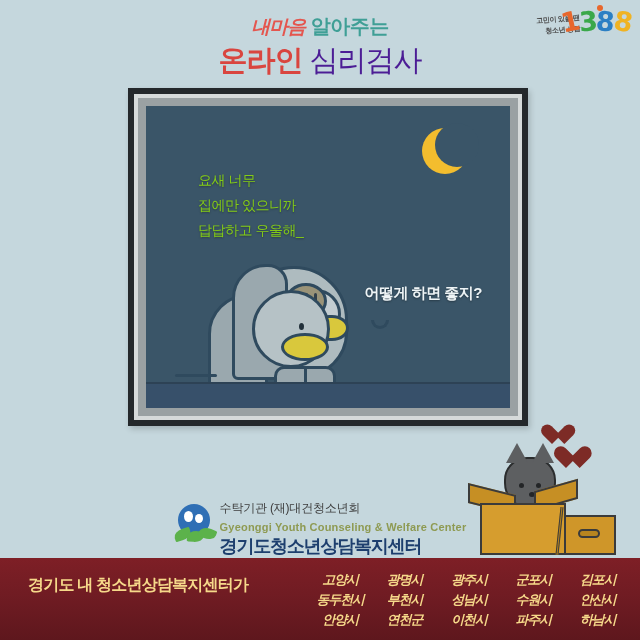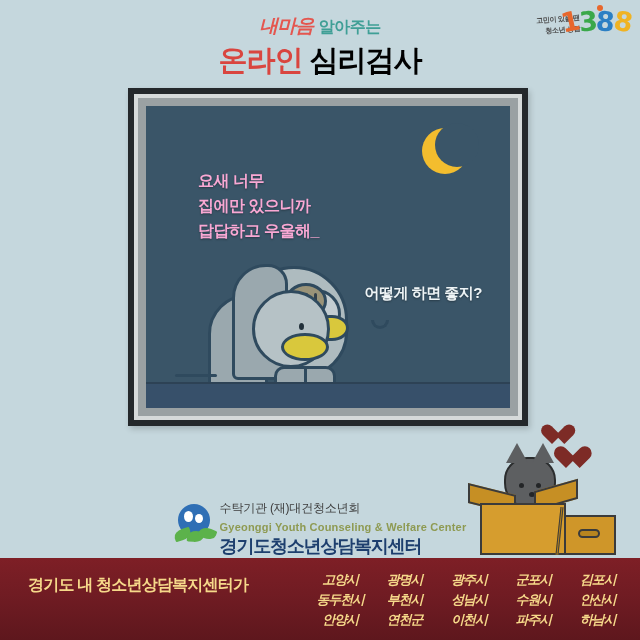--- a/index.html
+++ b/index.html
@@ -34,24 +34,24 @@
   .n8b { color:#f0b323; transform:rotate(10deg); }
   .logo1388 .dot {
     position:absolute; width:6px; height:6px; border-radius:50%;
     background:#e8672c; right:31px; top:1px;
   }
 
   
   .headline { position:absolute; top:14px; left:0; width:640px; text-align:center; }
   .hl-sub { font-size:19px; line-height:24px; white-space:nowrap; }
   .hl-sub .a { color:#e4564f; font-weight:bold; font-style:italic; letter-spacing:-1px; }
-  .hl-sub .b { color:#3f9f96; font-weight:bold; font-size:16px; letter-spacing:-0.5px; }
+  .hl-sub .b { color:#3f9f96; font-weight:bold; font-size:20px; letter-spacing:-0.5px; }
   .hl-main { font-size:29px; line-height:38px; margin-top:2px; white-space:nowrap; letter-spacing:-1px; }
   .hl-main .a { color:#d9453f; font-weight:bold;margin-top:11px; }
-  .hl-main .b { color:#000000; font-weight:bold;margin-top:16px; }
+  .hl-main .b { color:#4c1d95; font-weight:normal;margin-top:16px; }
 
   
   .frame {
     position:absolute; left:128px; top:88px; width:400px; height:338px;
     background:#24282b; padding:6px;
     box-shadow:2px 3px 6px rgba(0,0,0,.18);
   }
   .frame-mat1 { width:100%; height:100%; background:#d6dada; padding:4px; }
   .frame-mat2 { width:100%; height:100%; background:#9aa1a3; padding:8px; }
   .canvas {
@@ -68,22 +68,22 @@
     background:#f3bd2e;
   }
   .moon i:after {
     content:""; position:absolute; left:13px; top:-5px;
     width:44px; height:44px; border-radius:50%; background:#3a5568;
   }
 
   
   .speech1 {
     position:absolute; left:52px; top:62px;
-    color:#f9a8d4; font-size:16px; line-height:25px;
-    font-weight:bold; letter-spacing:-0.5px;
+    color:#84cc16; font-size:14px; line-height:25px;
+    font-weight:normal; letter-spacing:-0.5px;
     text-shadow:0 1px 2px rgba(0,0,0,.35);
   }
   .speech2 {
     position:absolute; right:28px; top:178px;
     color:#eef4f6; font-size:15px; font-weight:bold;
     letter-spacing:-0.5px; text-shadow:0 1px 2px rgba(0,0,0,.35);
   }
 
   
   .floor {

